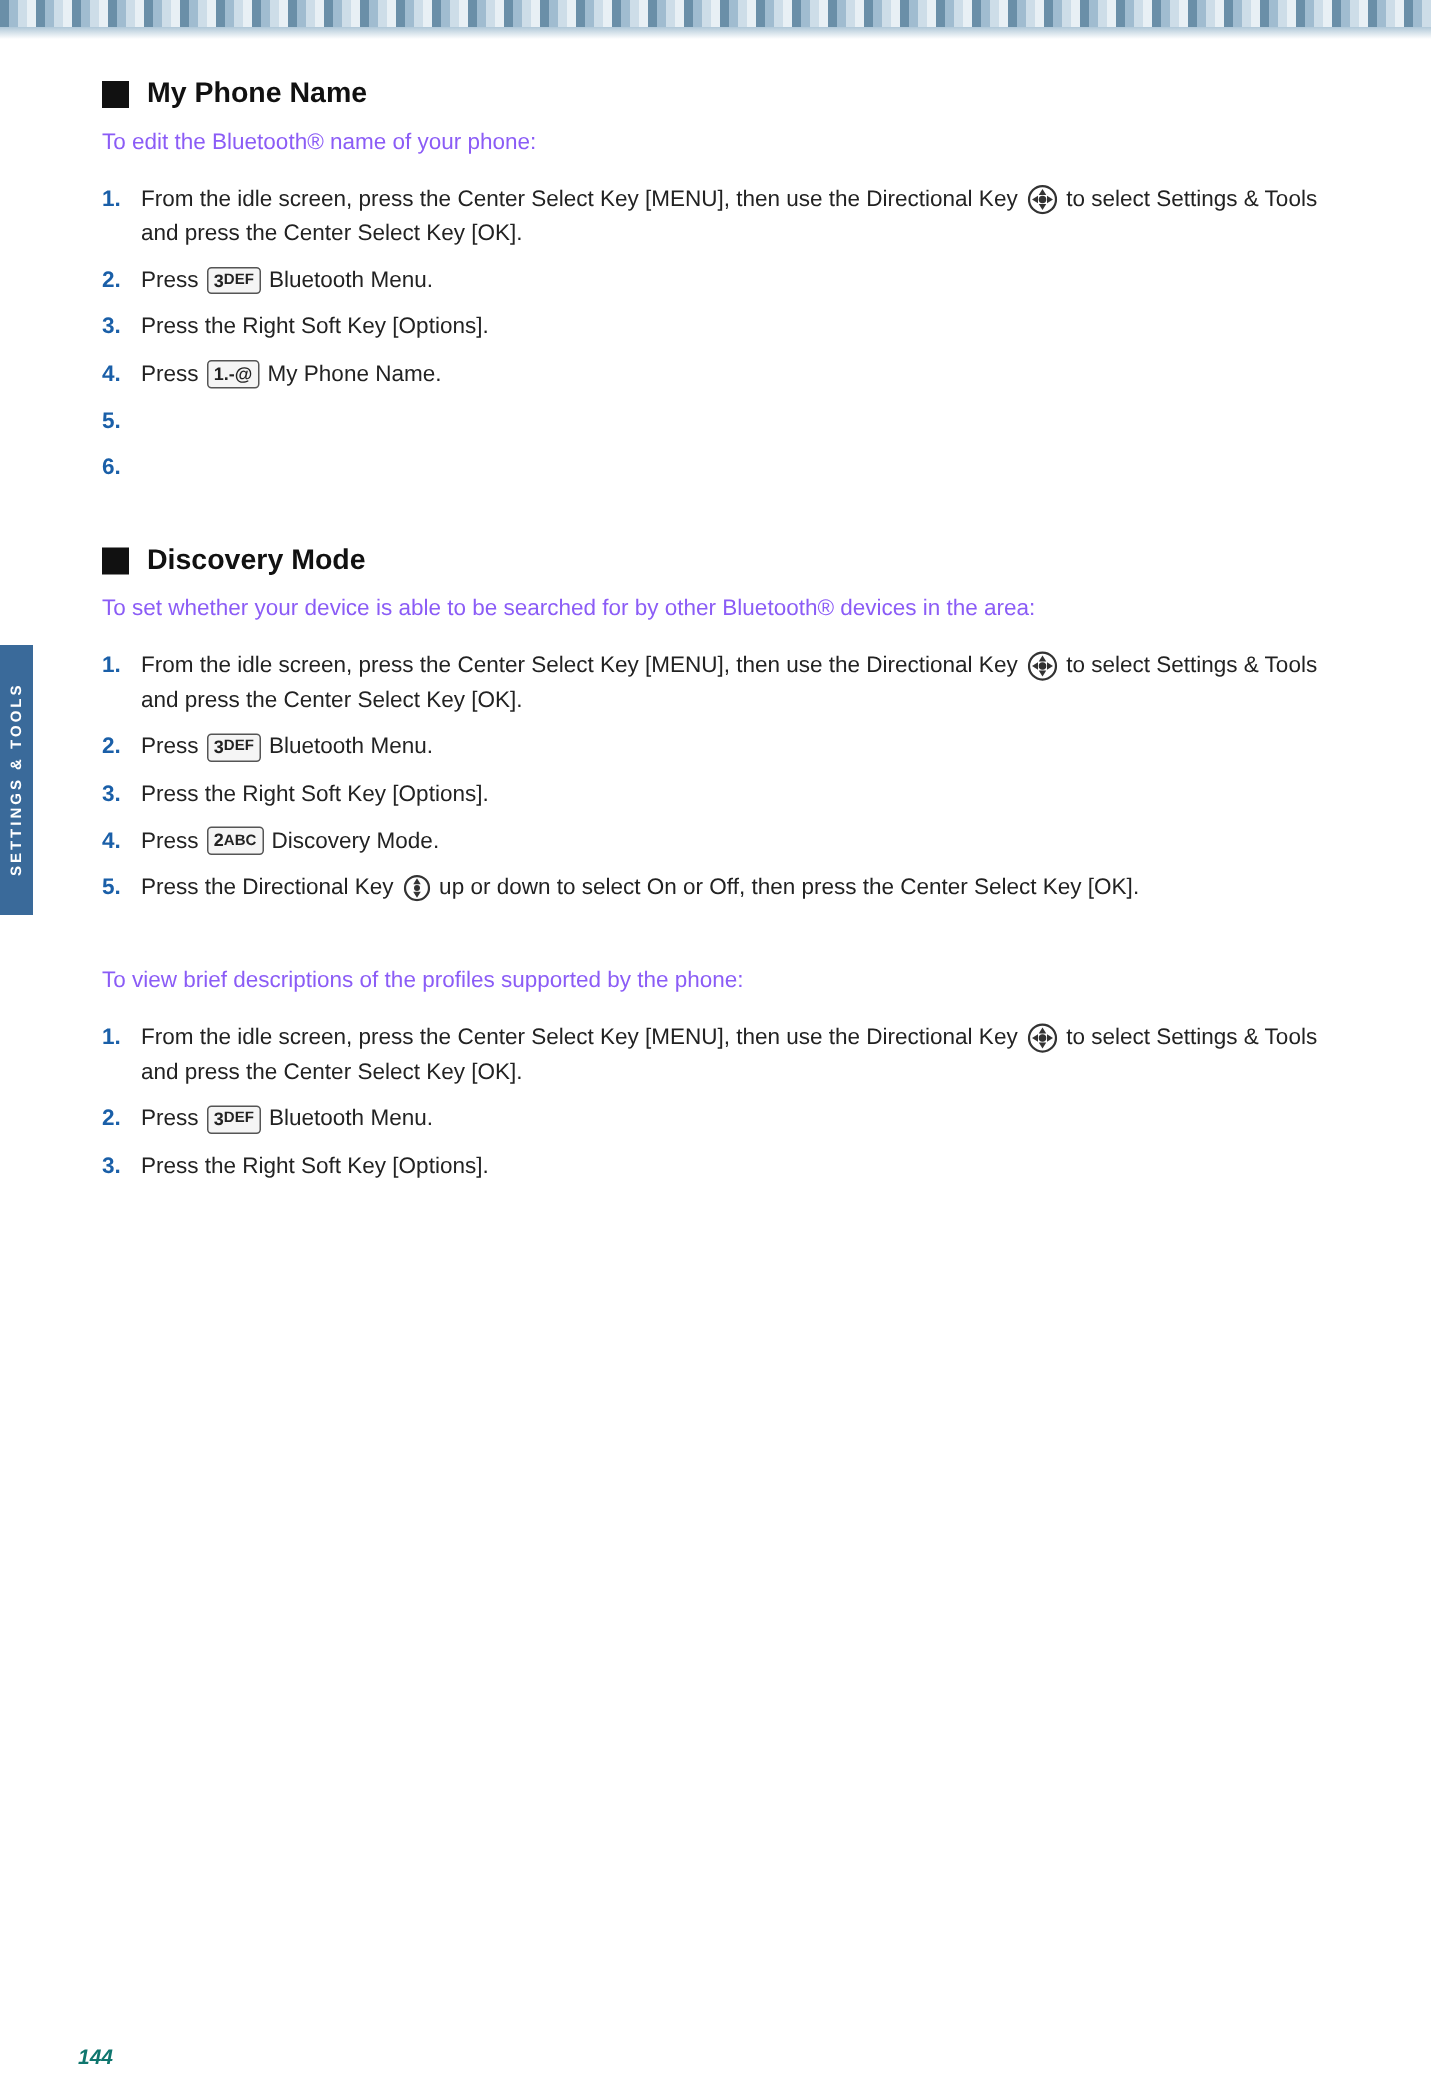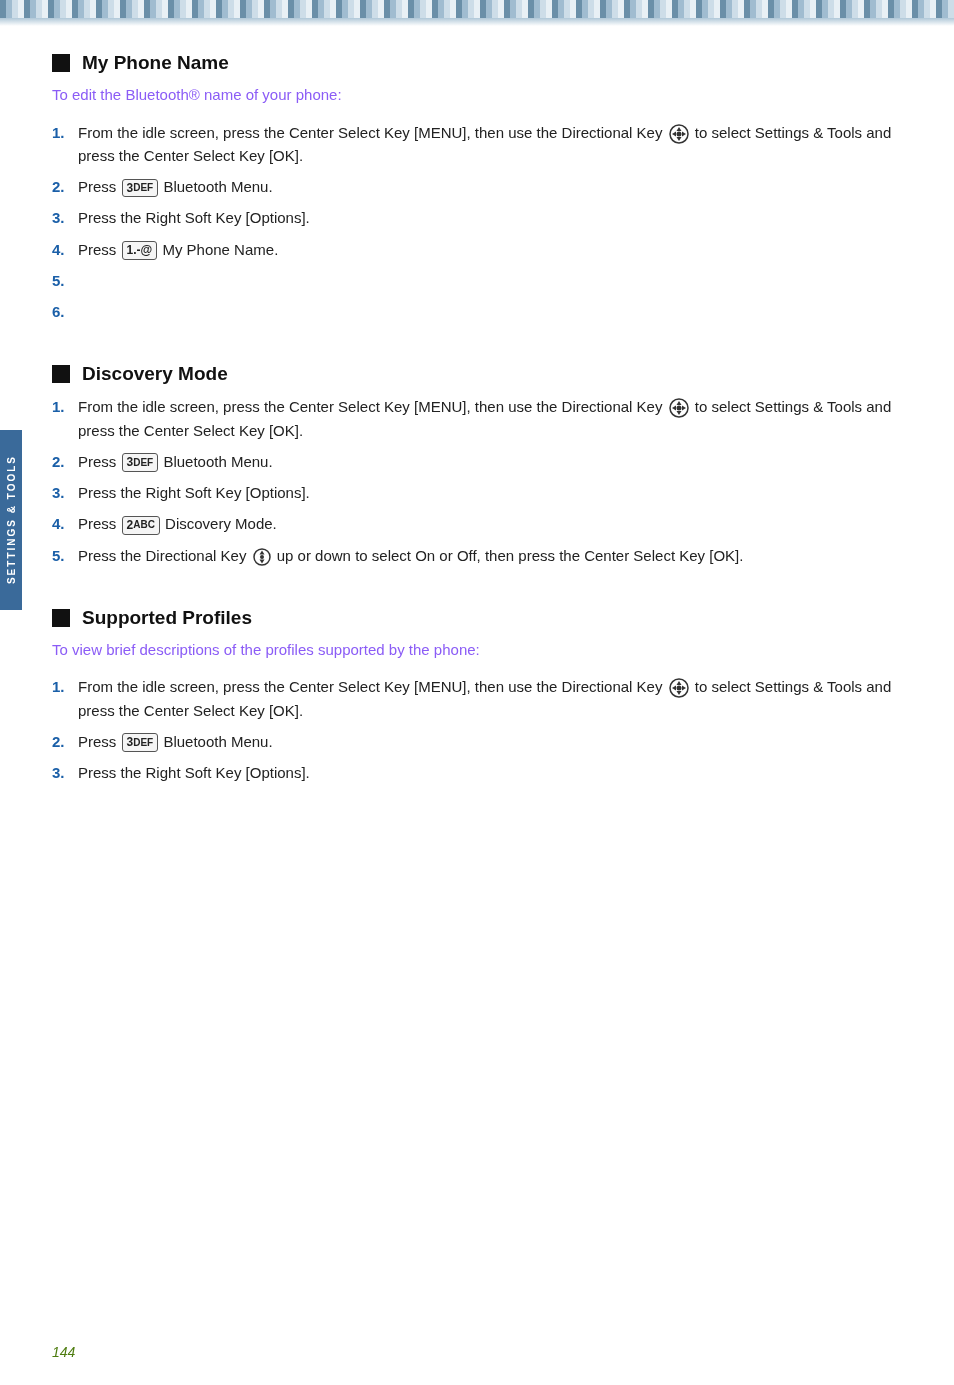--- a/index.html
+++ b/index.html
@@ -53,21 +53,21 @@
       font-size: 10px;
       font-weight: bold;
       letter-spacing: 2px;
       writing-mode: vertical-rl;
       transform: rotate(180deg);
       text-transform: uppercase;
     }
 
     
     .content {
-      padding: 10px 52px 40px 52px;
+      padding: 10px 52px 40px 68px;
     }
 
     
     .section {
       margin-bottom: 40px;
     }
 
     
     .section-heading {
       display: flex;
@@ -162,25 +162,26 @@
       display: inline-block;
       width: 18px;
       height: 18px;
       vertical-align: middle;
       margin: 0 2px;
     }
 
     
     .page-number {
       position: absolute;
-      bottom: 25px;
+      bottom: 6px;
       left: 52px;
       font-size: 14px;
       font-style: italic;
-      color: #4d7c0f;
+      color: #0f766e;
+      font-weight: bold;
     }
   </style>
 </head>
 <body>
 
 <div class="top-bar"></div>
 <div class="top-gradient"></div>
 
 <div class="side-tab">
   <span class="side-tab-text">SETTINGS &amp; TOOLS</span>
@@ -246,20 +247,21 @@
       </li>
 
     </ol>
   </div>
 
   <div class="section">
     <div class="section-heading">
       <span class="black-square"></span>
       <h2>Discovery Mode</h2>
     </div>
+    <p class="intro-text">To set whether your device is able to be searched for by other Bluetooth® devices in the area:</p>
     <ol class="steps">
 
       <li class="step">
         <span class="step-number">1.</span>
         <span class="step-content">
           From the idle screen, press the Center Select Key <span class="bold">[MENU]</span>,
           then use the Directional Key
           <svg class="dir-key" viewBox="0 0 20 20" xmlns="http://www.w3.org/2000/svg">
             <circle cx="10" cy="10" r="9" fill="none" stroke="#333" stroke-width="1.5"></circle>
             <polygon points="10,3 7.5,7 12.5,7" fill="#333"></polygon>
@@ -308,24 +310,20 @@
           </svg>
           up or down to select <span class="bold">On</span> or <span class="bold">Off</span>,
           then press the Center Select Key <span class="bold">[OK]</span>.
         </span>
       </li>
 
     </ol>
   </div>
 
   <div class="section">
-    <div class="section-heading">
-      <span class="black-square"></span>
-      <h2>Supported Profiles</h2>
-    </div>
     <p class="intro-text">To view brief descriptions of the profiles supported by the phone:</p>
     <ol class="steps">
 
       <li class="step">
         <span class="step-number">1.</span>
         <span class="step-content">
           From the idle screen, press the Center Select Key <span class="bold">[MENU]</span>,
           then use the Directional Key
           <svg class="dir-key" viewBox="0 0 20 20" xmlns="http://www.w3.org/2000/svg">
             <circle cx="10" cy="10" r="9" fill="none" stroke="#333" stroke-width="1.5"></circle>

